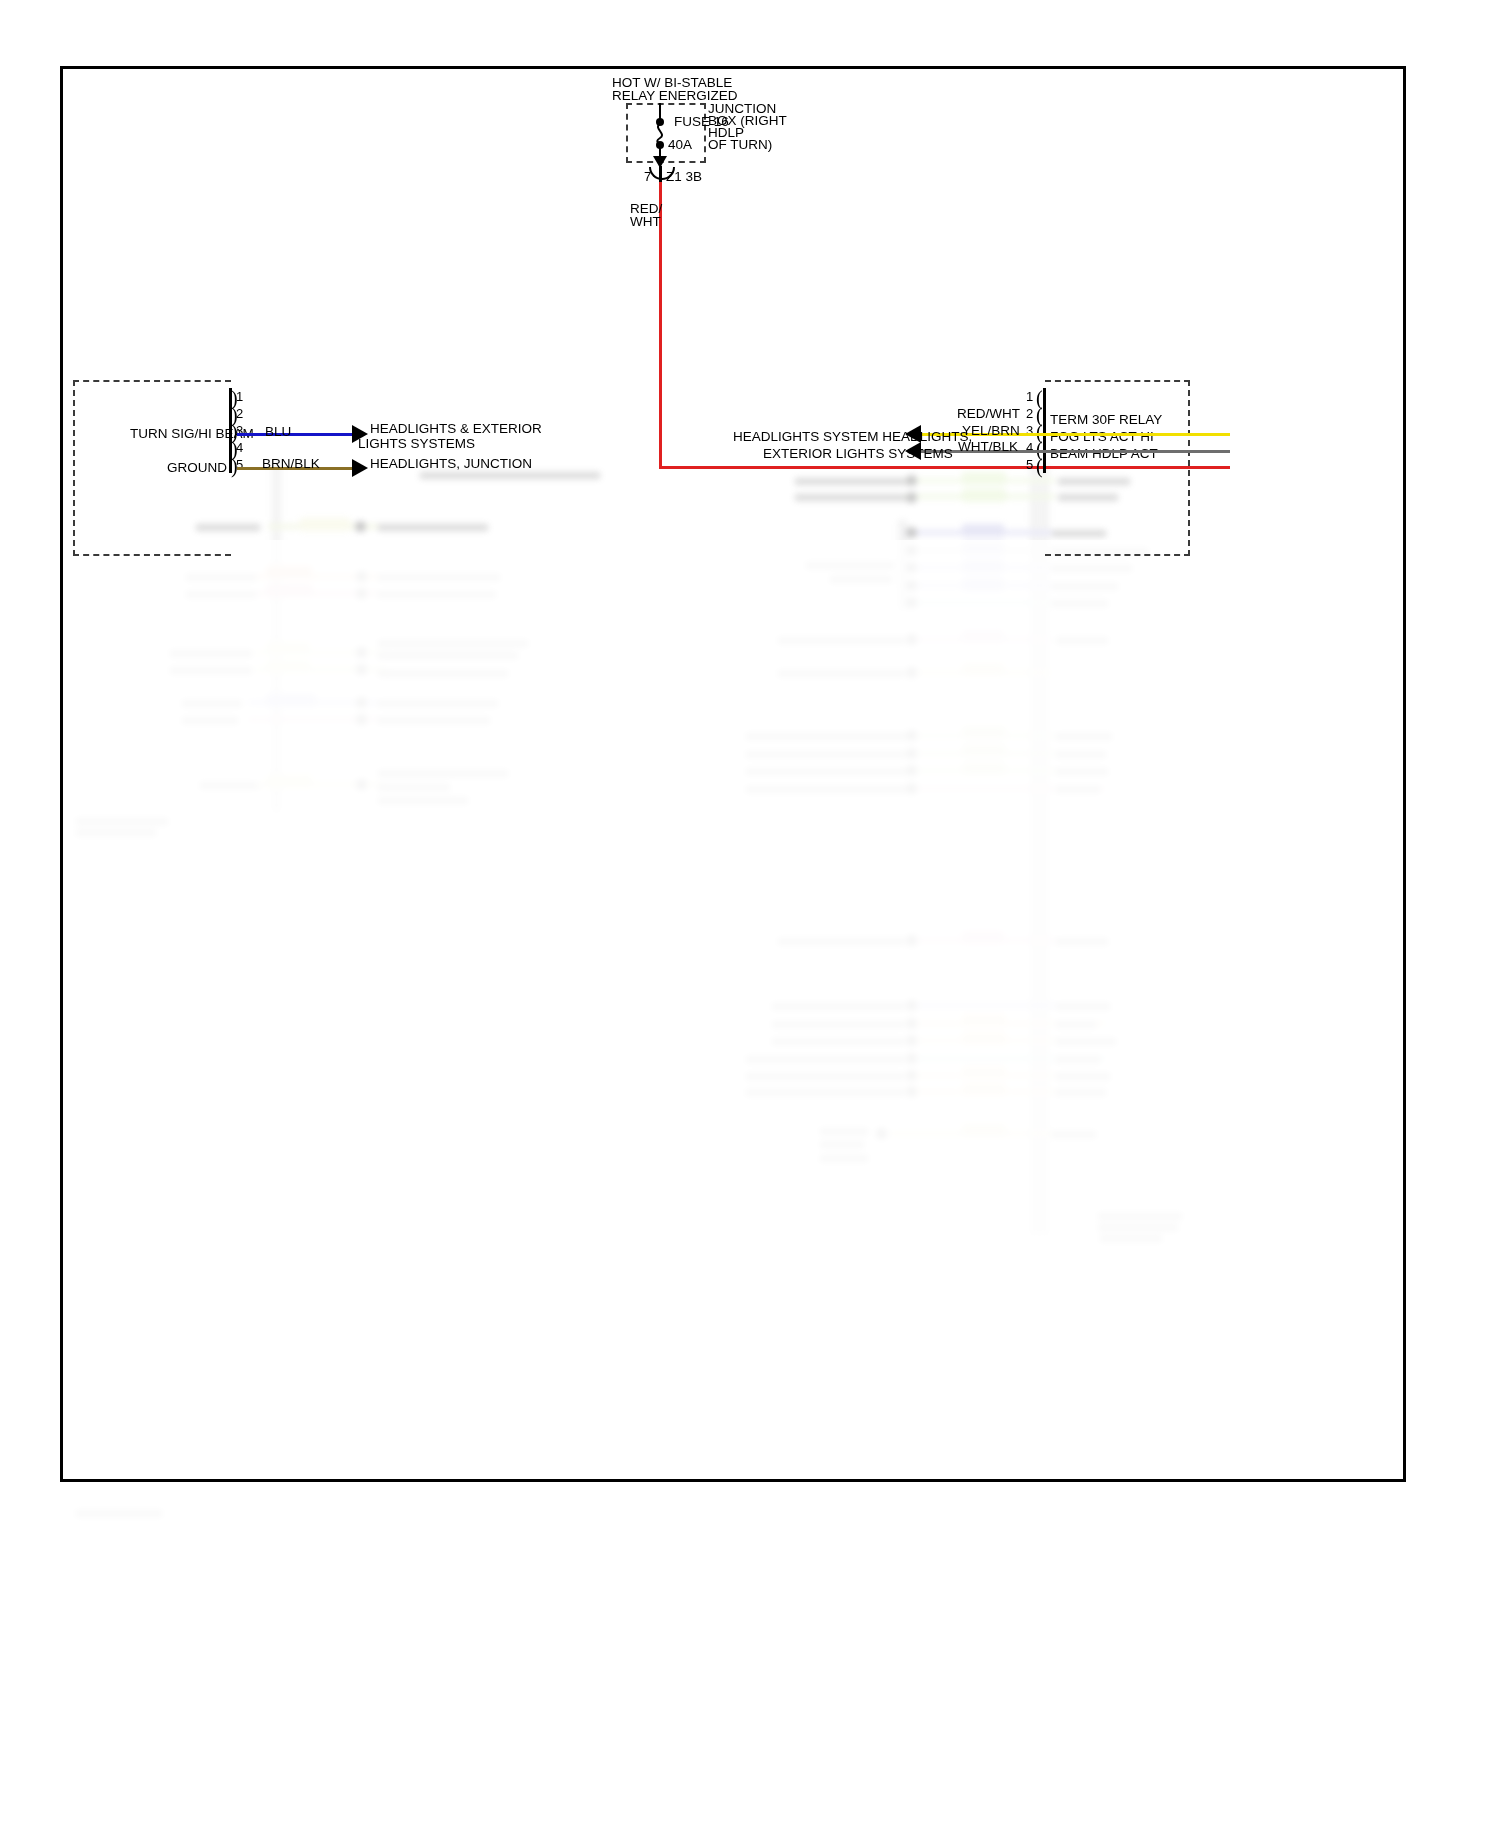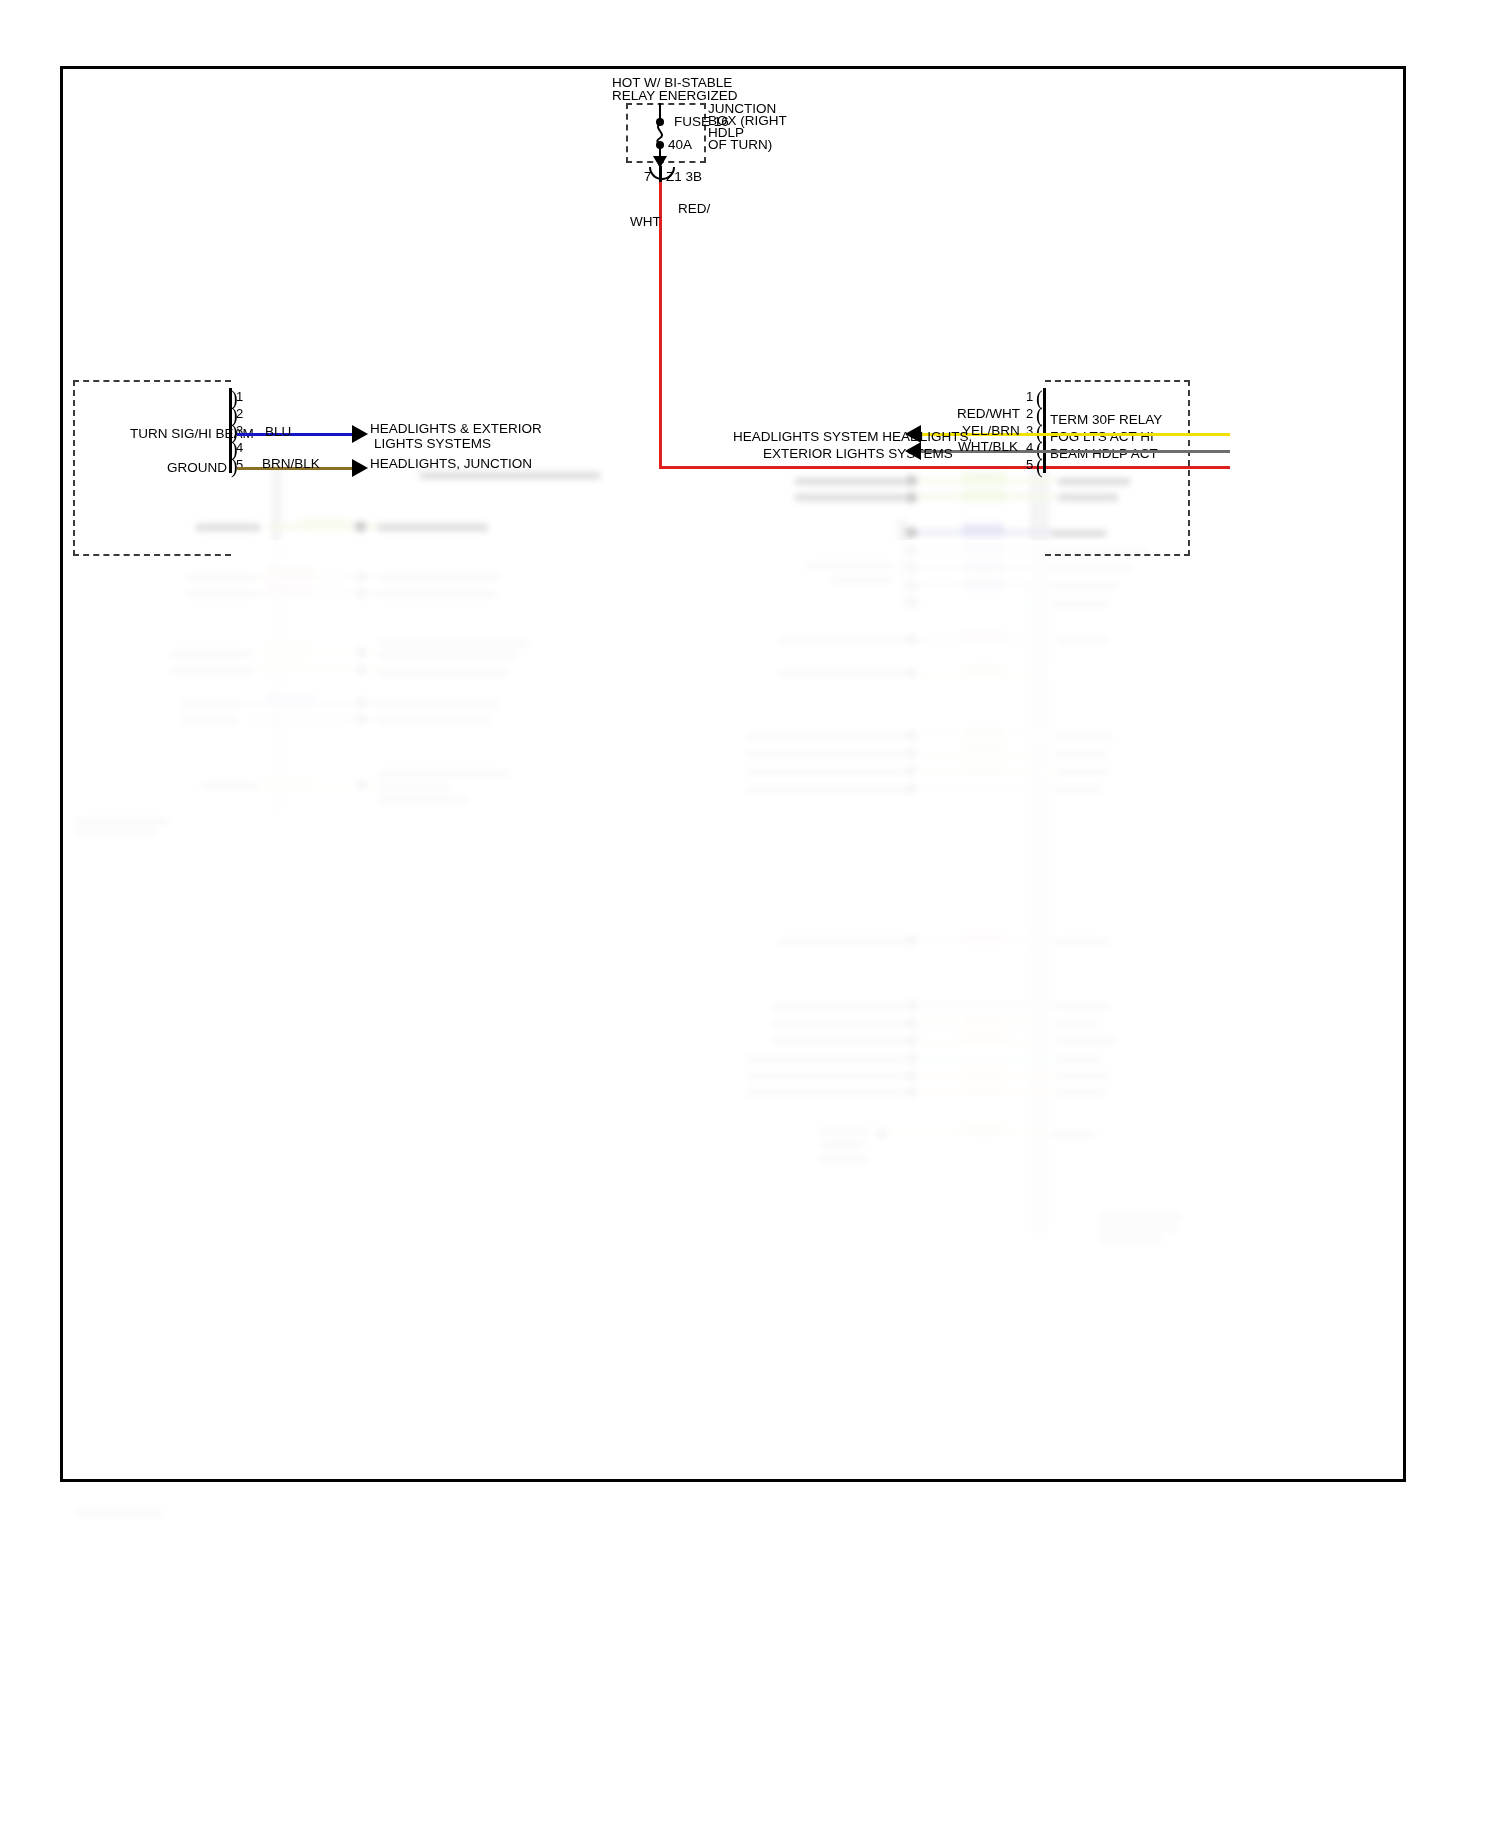--- a/index.html
+++ b/index.html
@@ -269,21 +269,21 @@
   <div class="t" style="left:708px;top:100px;">JUNCTION</div>
   <div class="t" style="left:708px;top:112px;">BOX (RIGHT</div>
   <div class="t" style="left:708px;top:124px;">HDLP</div>
   <div class="t" style="left:708px;top:136px;">OF TURN)</div>
 
   <div class="t pin" style="left:644px;top:168px;">7</div>
   <div class="connbar" style="left:659px;top:166px;height:16px;"></div>
   <div class="t" style="left:666px;top:168px;">Z1 3B</div>
 
   <div class="vwire red" style="left:659px;top:182px;height:287px;"></div>
-  <div class="t" style="left:630px;top:200px;margin-left:48px;">RED/</div>
+  <div class="t" style="left:630px;top:200px;">RED/</div>
   <div class="t" style="left:630px;top:213px;">WHT</div>
 
   <div class="wire red" style="left:659px;top:466px;width:571px;"></div>
 
   <div class="dashbox dash-open-r" style="left:73px;top:380px;width:158px;height:176px;"></div>
 
   <div class="connbar" style="left:229px;top:388px;height:21px;"></div>
   <div class="connbar" style="left:229px;top:409px;height:21px;"></div>
   <div class="connbar" style="left:229px;top:430px;height:21px;"></div>
   <div class="connbar" style="left:229px;top:451px;height:22px;"></div>
@@ -298,21 +298,21 @@
   <div class="t pin" style="left:236px;top:405px;">2</div>
   <div class="t pin" style="left:236px;top:422px;">3</div>
   <div class="t pin" style="left:236px;top:439px;">4</div>
   <div class="t pin" style="left:236px;top:456px;">5</div>
 
   <div class="t" style="left:130px;top:425px;">TURN SIG/HI BEAM</div>
   <div class="wire blu" style="left:237px;top:433px;width:125px;"></div>
   <div class="t" style="left:265px;top:423px;">BLU</div>
   <div class="arrow-r" style="left:352px;top:425px;"></div>
   <div class="t" style="left:370px;top:420px;">HEADLIGHTS &amp; EXTERIOR</div>
-  <div class="t" style="left:374px;top:435px;">LIGHTS SYSTEMS</div>
+  <div class="t" style="left:358px;top:435px;">LIGHTS SYSTEMS</div>
 
   <div class="t" style="left:167px;top:459px;">GROUND</div>
   <div class="wire brnblk" style="left:237px;top:467px;width:125px;"></div>
   <div class="t" style="left:262px;top:455px;">BRN/BLK</div>
   <div class="arrow-r" style="left:352px;top:459px;"></div>
   <div class="t" style="left:370px;top:455px;">HEADLIGHTS, JUNCTION</div>
 
   <div class="dashbox dash-open-l" style="left:1045px;top:380px;width:145px;height:176px;"></div>
 
   <div class="connbar" style="left:1043px;top:388px;height:21px;"></div>

